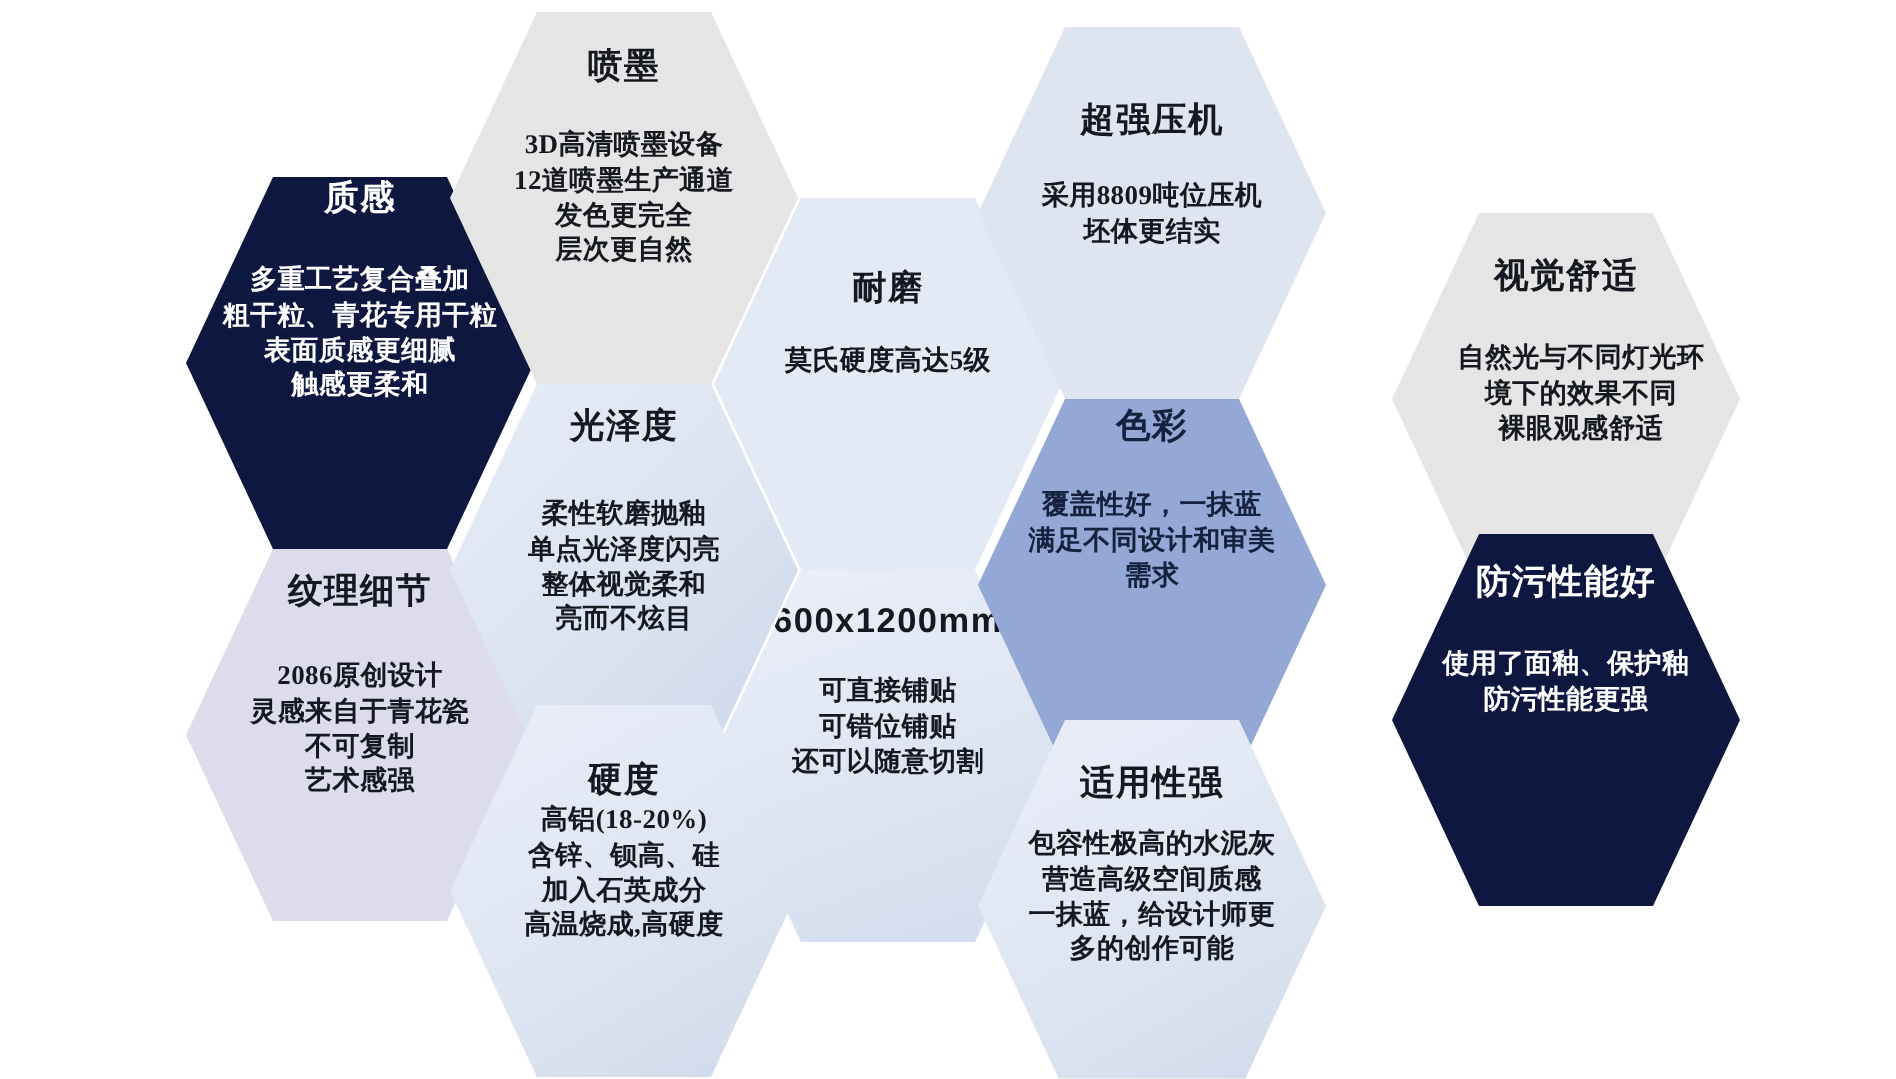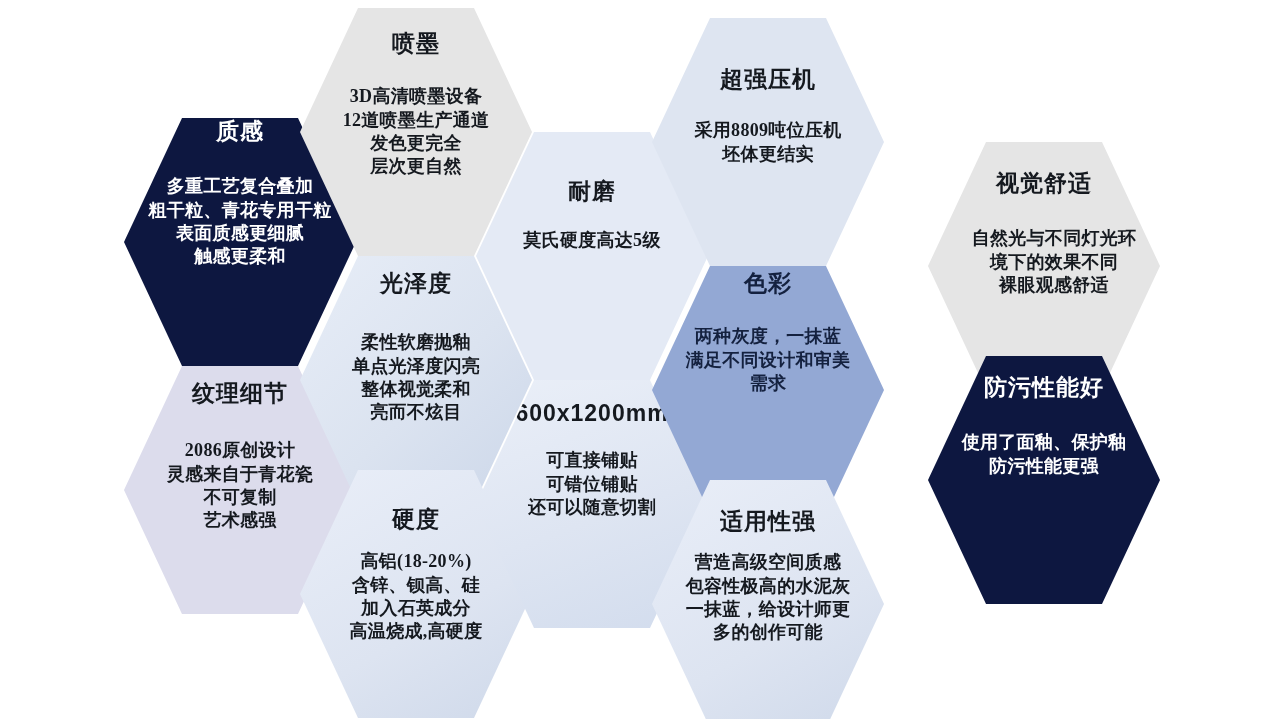--- a/index.html
+++ b/index.html
@@ -105,21 +105,21 @@
   <div class="hex tone-grad-a" style="left:300px;top:256px;">
     <div class="title" style="margin-top:14px;">光泽度</div>
     <div class="body" style="margin-top:34px;">
       <div>柔性软磨抛釉</div>
       <div>单点光泽度闪亮</div>
       <div>整体视觉柔和</div>
       <div>亮而不炫目</div>
     </div>
   </div>
 
-  <div class="hex tone-grad-b" style="left:300px;top:470px;gap:15px;">
+  <div class="hex tone-grad-b" style="left:300px;top:470px;">
     <div class="title" style="margin-top:36px;">硬度</div>
     <div class="body" style="margin-top:2px;">
       <div>高铝(18-20%)</div>
       <div>含锌、钡高、硅</div>
       <div>加入石英成分</div>
       <div>高温烧成,高硬度</div>
     </div>
   </div>
 
   <div class="hex tone-pale" style="left:476px;top:132px;">
@@ -142,31 +142,31 @@
     <div class="title" style="margin-top:48px;">超强压机</div>
     <div class="body" style="margin-top:26px;">
       <div>采用8809吨位压机</div>
       <div>坯体更结实</div>
     </div>
   </div>
 
   <div class="hex tone-mid" style="left:652px;top:266px;">
     <div class="title" style="margin-top:4px;">色彩</div>
     <div class="body" style="margin-top:28px;">
-      <div>两种灰度，一抹蓝</div>
+      <div>覆盖性好，一抹蓝</div>
       <div>满足不同设计和审美</div>
       <div>需求</div>
     </div>
   </div>
 
   <div class="hex tone-grad-b" style="left:652px;top:480px;">
     <div class="title" style="margin-top:28px;">适用性强</div>
     <div class="body" style="margin-top:16px;">
+      <div>包容性极高的水泥灰</div>
       <div>营造高级空间质感</div>
-      <div>包容性极高的水泥灰</div>
       <div>一抹蓝，给设计师更</div>
       <div>多的创作可能</div>
     </div>
   </div>
 
   <div class="hex tone-light" style="left:928px;top:142px;">
     <div class="title" style="margin-top:28px;">视觉舒适</div>
     <div class="body" style="margin-top:30px;margin-left:20px;">
       <div>自然光与不同灯光环</div>
       <div>境下的效果不同</div>

